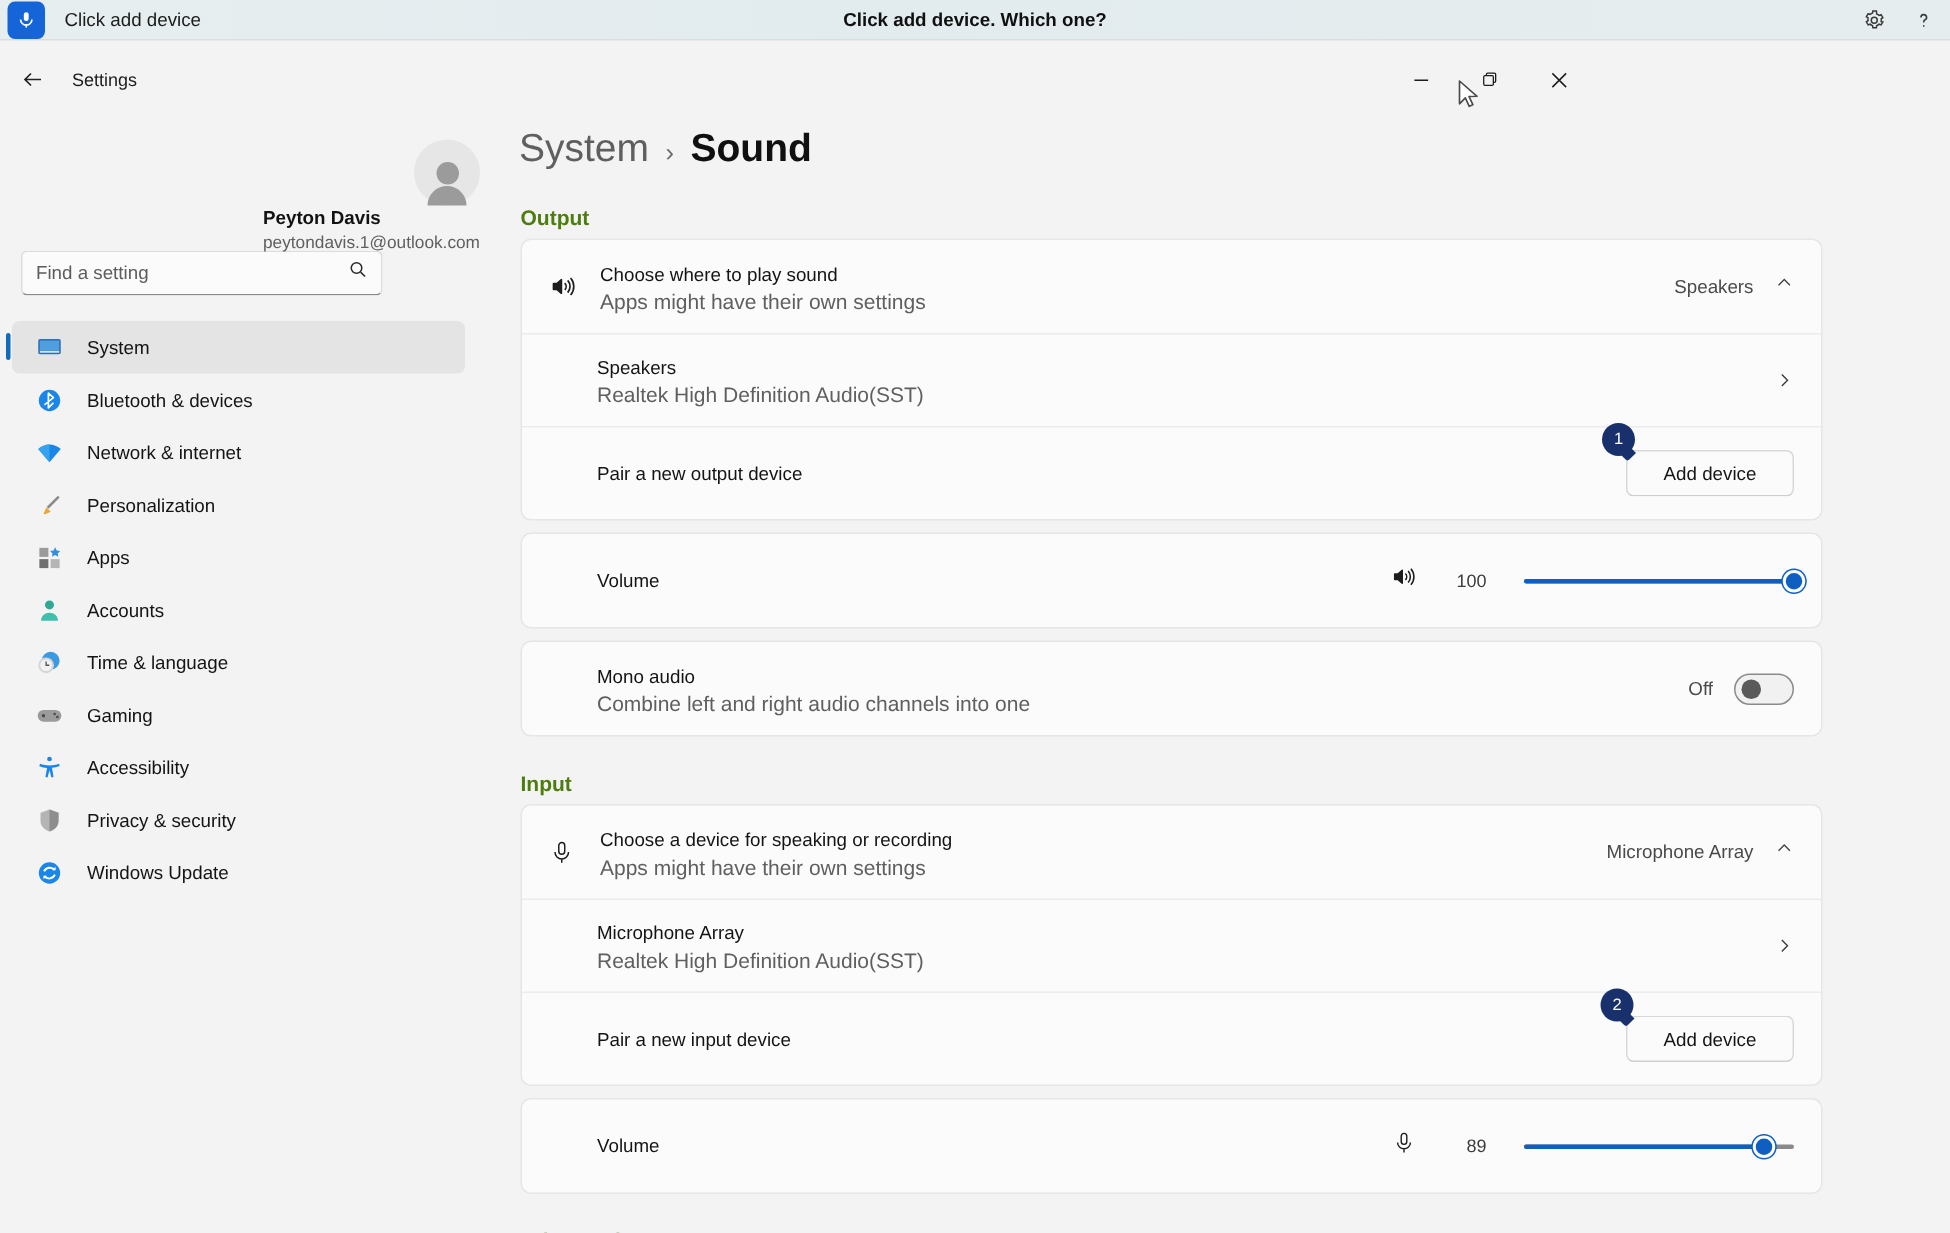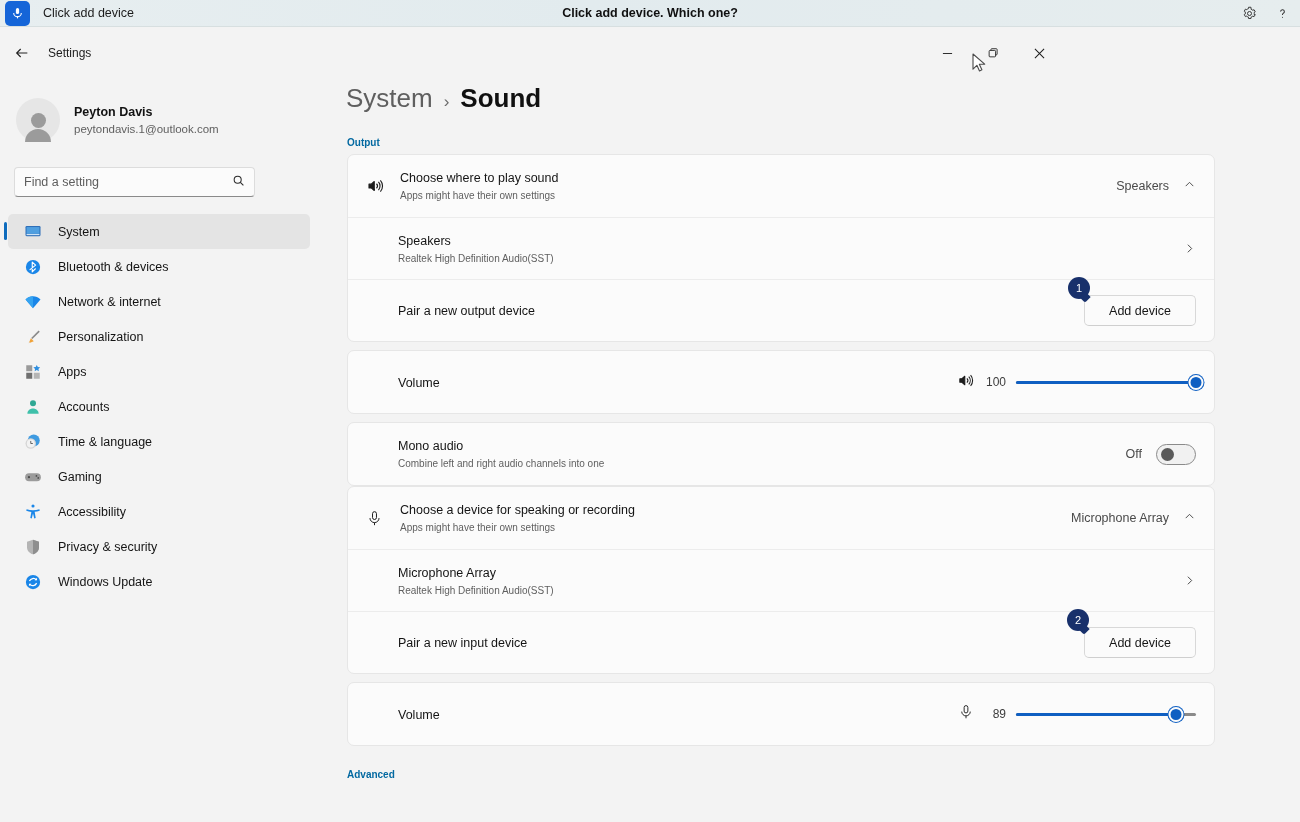--- a/index.html
+++ b/index.html
@@ -49,21 +49,21 @@
   .win-ctrl div {
     width: 46px; height: 44px; display: flex; align-items: center; justify-content: center;
     color: #1c1c1c; font-size: 12px;
   }
 
   
   .sidebar {
     position: absolute; top: 75px; left: 0; width: 320px; height: 747px;
     background: #f3f3f3; padding-top: 10px;
   }
-  .profile { display: flex; align-items: center; padding: 8px 0 0 16px; height: 62px; }
+  .profile { display: flex; align-items: flex-end; padding: 8px 0 0 16px; height: 62px; flex-direction: column; }
   .avatar {
     width: 44px; height: 44px; border-radius: 50%; background: #e6e6e6;
     display: flex; align-items: flex-end; justify-content: center; overflow: hidden;
     flex: 0 0 auto;
   }
   .avatar .head { width: 15px; height: 15px; border-radius: 50%; background: #9b9b9b; position: relative; top: -14px; }
   .avatar .body { width: 26px; height: 13px; border-radius: 13px 13px 0 0; background: #9b9b9b; position: absolute; margin-top: 31px; }
   .profile-text { margin-left: 14px; }
   .profile-name { font-size: 12.5px; color: #121212; font-weight: 600; line-height: 17px; }
   .profile-mail { font-size: 11.5px; color: #5f5f5f; line-height: 16px; }
@@ -97,35 +97,35 @@
   .content {
     position: absolute; top: 75px; left: 320px; width: 980px; height: 747px;
     overflow: hidden;
   }
   .breadcrumb { display: flex; align-items: baseline; padding: 8px 0 0 26px; }
   .bc-sys { font-size: 26px; color: #5f5f5f; }
   .bc-sep { font-size: 17px; color: #6b6b6b; margin: 0 11px; }
   .bc-cur { font-size: 26px; color: #101010; font-weight: 600; }
 
   .section-title {
-    margin: 23px 0 6px 27px; font-size: 10px; color: #0369a1; font-weight: 600;
+    margin: 23px 0 6px 27px; font-size: 14px; color: #4d7c0f; font-weight: 600;
   }
   .card {
     margin-left: 27px; width: 868px; background: #fbfbfb;
     border: 1px solid #e6e6e6; border-radius: 7px; overflow: visible;
   }
   .row {
     display: flex; align-items: center; min-height: 62px; padding: 0 18px;
     position: relative;
   }
   .row + .row { border-top: 1px solid #ececec; }
   .row-ico { width: 34px; flex: 0 0 34px; display: flex; align-items: center; color: #1d1d1d; }
   .row-txt { flex: 1; }
   .row-title { font-size: 12.5px; color: #141414; line-height: 17px; }
-  .row-sub { font-size: 10px; color: #5f5f5f; line-height: 16px; margin-top: 1px; }
+  .row-sub { font-size: 14px; color: #5f5f5f; line-height: 16px; margin-top: 1px; }
   .row-right { display: flex; align-items: center; gap: 14px; color: #444; }
   .row-value { font-size: 12.5px; color: #4a4a4a; }
 
   .sub-row { padding-left: 50px; }
   .chev-r { color: #3a3a3a; display: flex; align-items: center; }
 
   .btn {
     min-width: 112px; height: 31px; padding: 0 16px;
     background: #fbfbfb; border: 1px solid #d8d8d8; border-bottom-color: #cfcfcf;
     border-radius: 5px; font-size: 12.5px; color: #161616;
@@ -138,21 +138,21 @@
     z-index: 5;
   }
   .badge::after {
     content: ""; position: absolute; bottom: -2px; right: 1px;
     width: 8px; height: 8px; background: #18306b;
     transform: rotate(45deg); border-radius: 0 0 2px 0;
   }
   .badge span { position: relative; z-index: 2; }
 
   
-  .slider-wrap { display: flex; align-items: center; gap: 10px; }
+  .slider-wrap { display: flex; align-items: center; gap: 25px; }
   .slider-val { font-size: 12px; color: #3c3c3c; min-width: 22px; text-align: right; }
   .slider {
     position: relative; width: 180px; height: 18px; display: flex; align-items: center;
   }
   .slider .track-bg {
     position: absolute; left: 0; right: 0; height: 3px; border-radius: 2px; background: #8a8a8a;
   }
   .slider .track-fill {
     position: absolute; left: 0; height: 3px; border-radius: 2px; background: #0f5fc2;
   }
@@ -465,20 +465,21 @@
         </span>
         <span class="row-right">
           <span class="row-value">Off</span>
           <span class="toggle">
               <span class="knob"></span>
             </span>
         </span>
       </div>
     </div>
 
+    <div class="section-title">Input</div>
     <div class="card">
 
       <div class="row">
         <span class="row-ico">
           <svg width="17" height="17" viewBox="0 0 24 24" fill="none" stroke="#1d1d1d" stroke-width="1.4">
             <rect x="9.2" y="2.4" width="5.6" height="11" rx="2.8"></rect>
             <path d="M5.6 11.4a6.4 6.4 0 0 0 12.8 0M12 17.8v3.6"></path>
           </svg>
         </span>
         <span class="row-txt">

